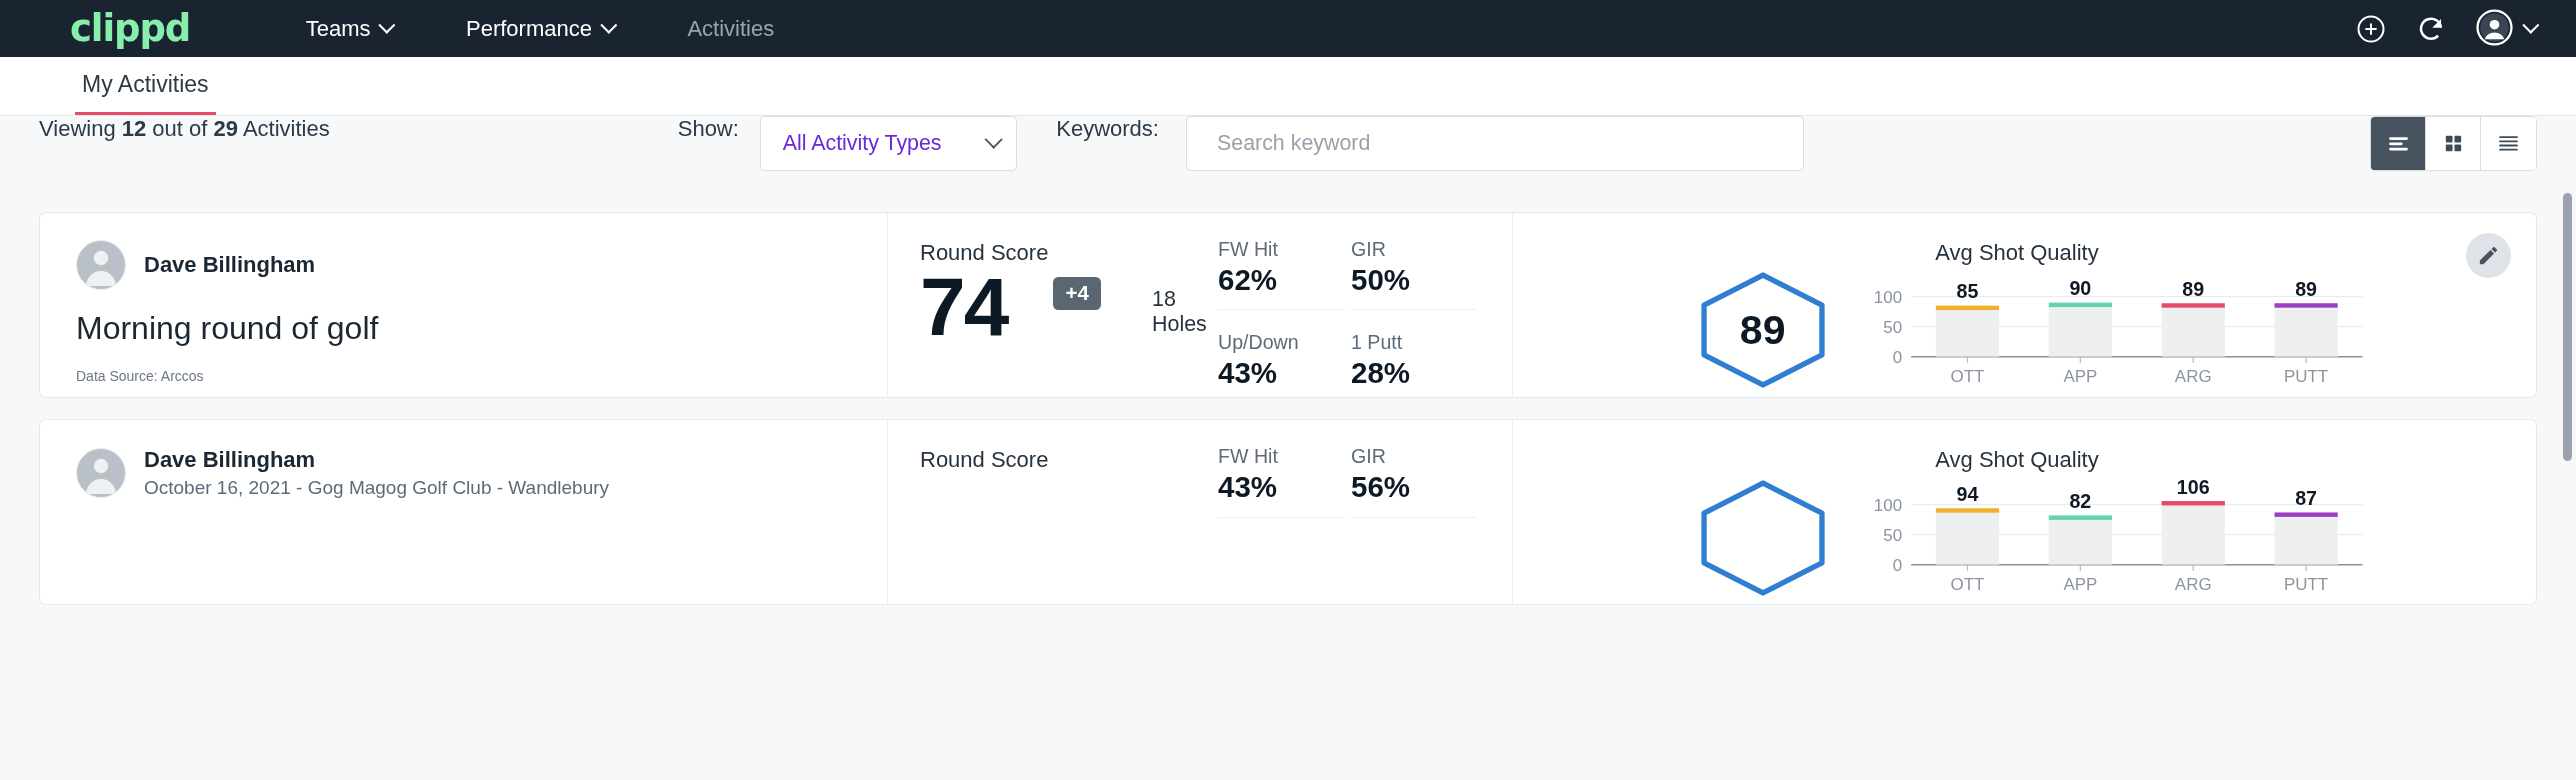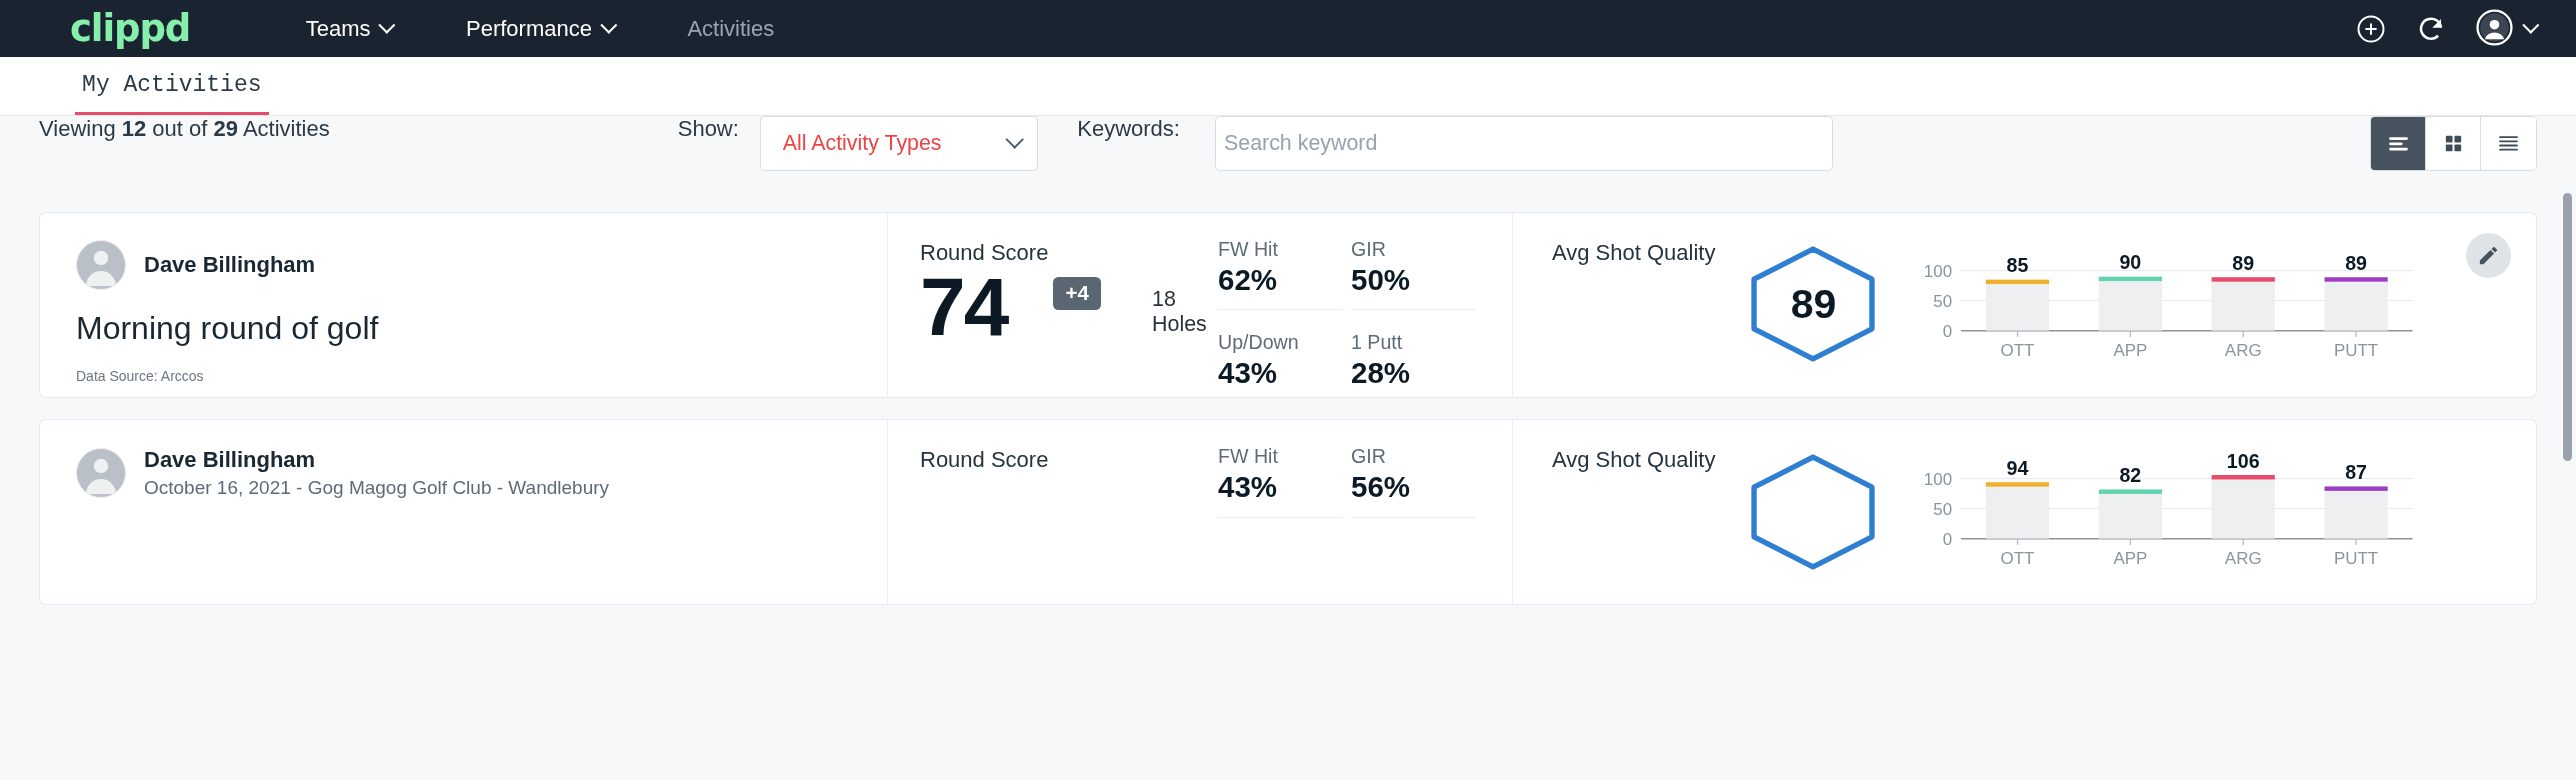--- a/index.html
+++ b/index.html
@@ -62,21 +62,21 @@
     border-bottom: 0.9px solid #e4e7eb;
   }
   .tab {
     font-size: 23px;
     color: #3c4a57;
     padding: 0 7.1px 14.3px 7.1px;
     margin-left: 36px;
     border-bottom: 3.6px solid transparent;
     cursor: pointer;
   }
-  .tab.active { border-bottom-color: #e84a6a; color: #2c3a47; font-family: Liberation Mono, monospace; }
+  .tab.active { border-bottom-color: #e84a6a; color: #2c3a47; }
 
   
   .content {
     background: #f7f8fa;
     height: 664px;
     padding: 0 39px;
     overflow: hidden;
     position: relative;
   }
 
@@ -92,48 +92,48 @@
     white-space: nowrap;
   }
   .viewing b { font-weight: 700; }
   .show-label {
     font-size: 22px; color: #2c3a47;
     margin-left: 348px;
     white-space: nowrap;
   }
   .select {
     margin-left: 21.4px;
-    width: 278px; height: 55px;
+    width: 257px; height: 55px;
     background: #ffffff;
     border: 0.9px solid #d8dde3;
     border-radius: 4.5px;
     display: flex; align-items: center;
     padding: 0 16px 0 21.4px;
     font-size: 21.4px;
-    color: #ef4444;
+    color: #6d28d9;
     cursor: pointer;
   }
   .select .sel-val { flex: 1; white-space: nowrap; }
   .select .chev2 {
     width: 13.4px; height: 13.4px;
     border-right: 2.7px solid #4a5866;
     border-bottom: 2.7px solid #4a5866;
     transform: rotate(45deg) translate(-2.7px,-2.7px);
   }
   .kw-label {
     font-size: 22px; color: #2c3a47;
     margin-left: 39px; white-space: nowrap;
   }
   .search {
-    margin-left: 35px;
+    margin-left: 27px;
     width: 618px; height: 55px;
     background: #ffffff;
     border: 0.9px solid #d8dde3;
     border-radius: 4.5px;
-    padding: 0 8px;
+    padding: 0 30px;
     font-size: 21.4px;
     color: #22303d;
     font-family: "Liberation Sans", sans-serif;
   }
   .search::placeholder { color: #98a2ac; }
   .viewtoggle {
     margin-left: auto;
     display: flex;
     border: 0.9px solid #d8dde3;
     border-radius: 4.5px;
@@ -217,21 +217,22 @@
   .stat-grid { display: grid; grid-template-columns: 1fr 1fr; column-gap: 10.7px; gap: 8px; }
   .stat-cell { padding-bottom: 7.1px; }
   .stat-cell.tr { border-bottom: 0.9px solid #eceef1; margin-bottom: 12.5px; padding-bottom: 12.5px; }
   .stat-label { font-size: 19.6px; color: #5d6b79; }
   .stat-val { font-size: 29.5px; font-weight: 700; color: #0d1a26; margin-top: 1.8px; }
 
   .card-quality {
     flex: 1;
     padding: 27px 54px 0 39px;
     display: flex;
-    flex-direction: row;
+    flex-direction: column;
+    align-items: center;
   }
   .q-row { display: flex; align-items: flex-start; margin-top: 5.4px; }
   .hexwrap { width: 196px; display:flex; justify-content:center; }
   .hexnum {
     position: absolute; inset: 0;
     display: flex; align-items: center; justify-content: center;
     font-size: 41px; font-weight: 700; color: #0d1a26;
   }
   .hexbox { position: relative; width: 134px; height: 118px; }
 

